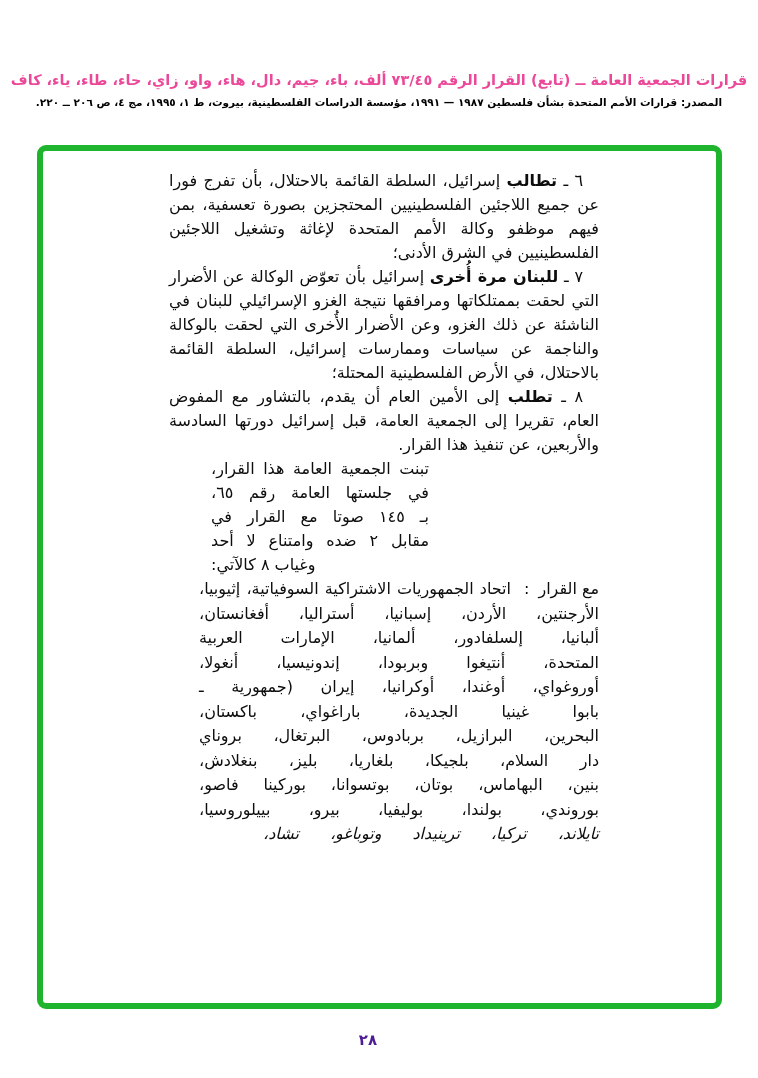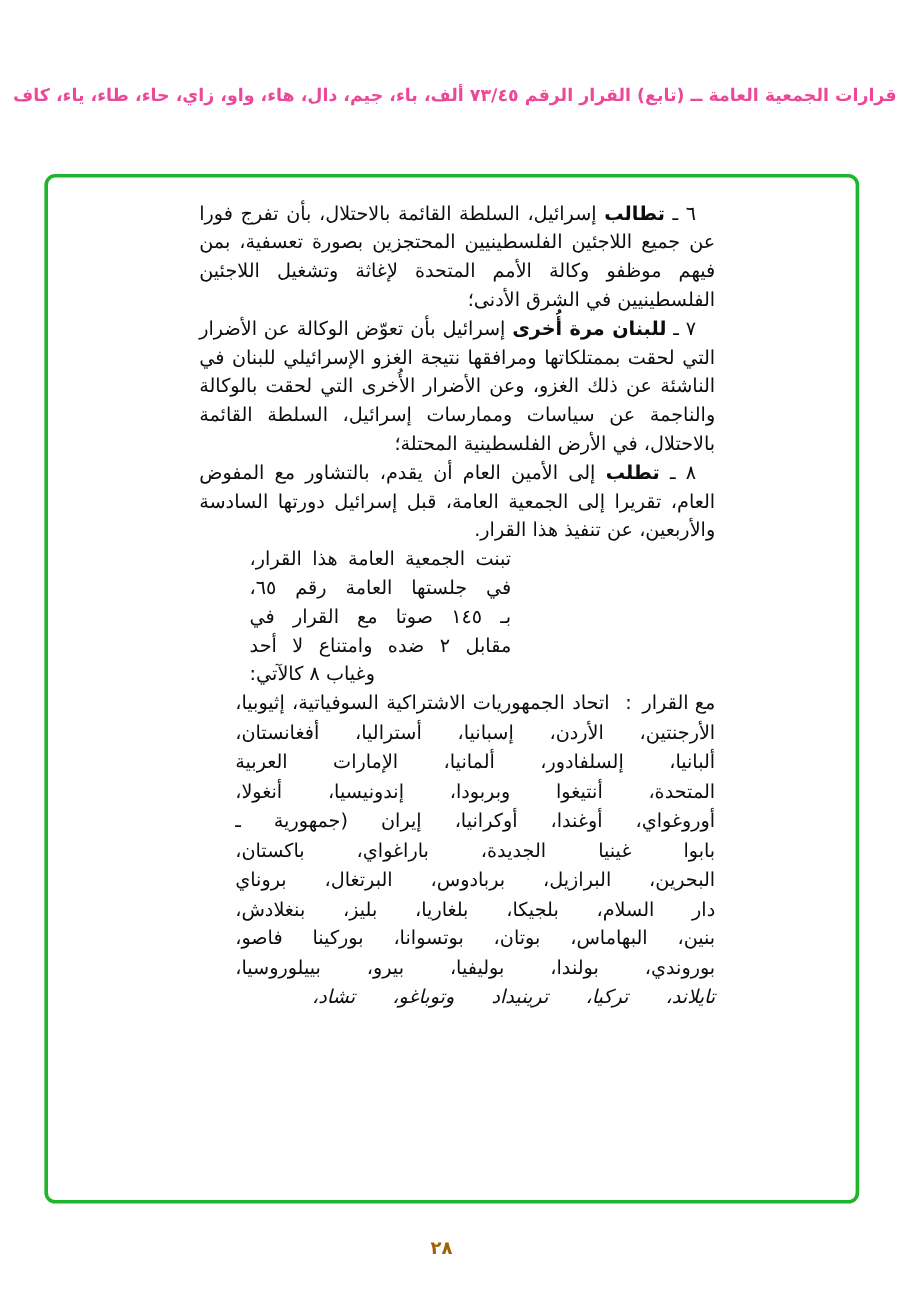--- a/index.html
+++ b/index.html
@@ -7,21 +7,21 @@
     width:758px;height:1078px;position:relative;overflow:hidden;
     font-family:"DejaVu Sans","Liberation Sans",sans-serif;
     color:#0d0d0d;direction:rtl;
   }
   .page{position:absolute;inset:0;background:#fff;}
   .header{position:absolute;top:72px;left:0;right:0;text-align:center;}
   .doc-title{font-size:14.5px;font-weight:bold;color:#ec4899;letter-spacing:0px;}
   .source-line{font-size:10.5px;font-weight:bold;margin-top:8px;color:#000;}
   .frame{
     position:absolute;left:37px;top:145px;width:673px;height:852px;
-    border:3px solid #f9a8d4;border-radius:9px;background:#fff;
+    border:6px solid #f9a8d4;border-radius:9px;background:#fff;
   }
   .column{
     position:absolute;top:18px;right:117px;width:430px;
     font-size:16px;line-height:24px;
   }
   .line{white-space:nowrap;}
   .para .line{
     text-align:justify;text-align-last:justify;white-space:normal;
   }
   .para .line:first-child{padding-right:16px;}
@@ -38,30 +38,31 @@
   .countries .first-line{display:flex;align-items:baseline;}
   .countries .with-label{flex:0 0 auto;}
   .countries .colon{flex:0 0 auto;padding:0 9px 0 13px;}
   .countries .rest{flex:1 1 auto;text-align:justify;text-align-last:justify;}
   .countries .cont .line{
     text-align:justify;text-align-last:justify;white-space:normal;
   }
   .countries .cont .line:last-child{margin-left:64px;font-style:italic;}
   .page-number{
     position:absolute;top:1031px;left:0;width:736px;text-align:center;
-    font-size:15px;font-weight:bold;color:#a16207;
+    font-size:15px;font-weight:bold;color:#4c1d95;
   }
 </style>
 </head>
 <body>
 
 <div class="page">
 
   <div class="header">
     <div class="doc-title">قرارات الجمعية العامة ــ (تابع) القرار الرقم ٧٣/٤٥ ألف، باء، جيم، دال، هاء، واو، زاي، حاء، طاء، ياء، كاف</div>
+    <div class="source-line">المصدر: قرارات الأمم المتحدة بشأن فلسطين ١٩٨٧ — ١٩٩١، مؤسسة الدراسات الفلسطينية، بيروت، ط ١، ١٩٩٥، مج ٤، ص ٢٠٦ ــ ٢٢٠.</div>
   </div>
 
   <div class="frame" style="border-color: rgb(30, 180, 45);">
     <div class="column">
 
       <div class="para">
           <div class="line"><span>٦ ـ </span><b>تطالب</b><span> إسرائيل، السلطة القائمة بالاحتلال، بأن تفرج فورا</span></div>
           <div class="line">عن جميع اللاجئين الفلسطينيين المحتجزين بصورة تعسفية، بمن</div>
           <div class="line">فيهم موظفو وكالة الأمم المتحدة لإغاثة وتشغيل اللاجئين</div>
           <div class="line">الفلسطينيين في الشرق الأدنى؛</div>

